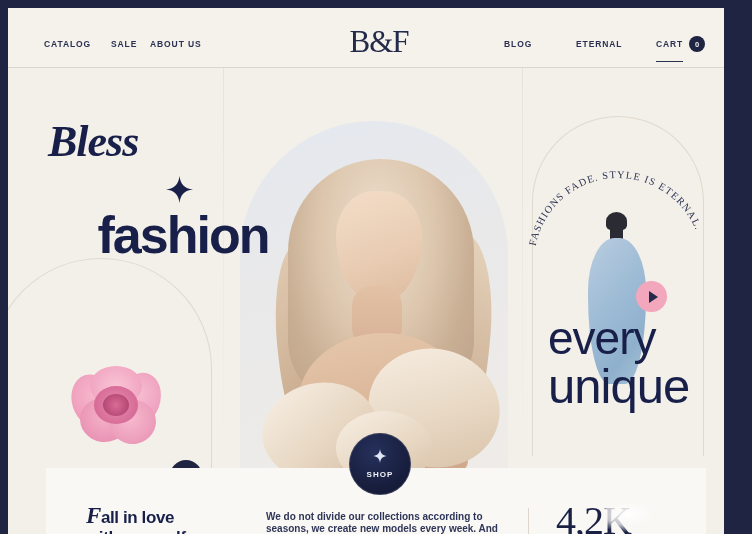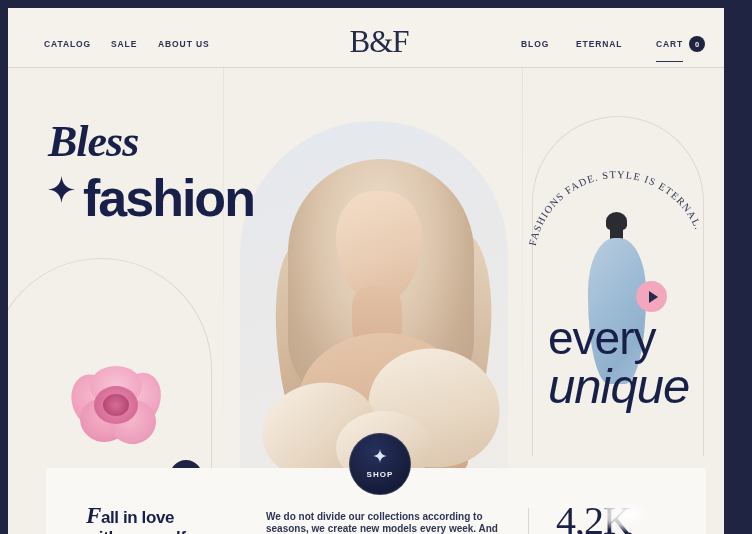--- a/index.html
+++ b/index.html
@@ -30,22 +30,22 @@
     position:absolute; left:0; top:59px; width:716px; height:1px;
     background:#ddd6cc;
   }
   .nav-link {
     position:absolute; top:31px;
     font-size:8.5px; letter-spacing:0.9px; font-weight:700;
     color:#2a3152; text-decoration:none; white-space:nowrap;
   }
   #nav-catalog  { left:36px; }
   #nav-sale     { left:103px; }
-  #nav-about    { left:150px; }
-  #nav-blog     { left:513px; }
+  #nav-about    { left:142px; }
+  #nav-blog     { left:496px; }
   #nav-support  { left:568px; }
   #nav-cart     { left:648px; border-bottom:1px solid #2a3152; padding-bottom:12px; }
   #cart-badge {
     position:absolute; left:681px; top:28px;
     width:16px; height:16px; border-radius:50%;
     background:#1e2442; color:#f3efe9;
     font-size:7.5px; font-weight:700;
     display:flex; align-items:center; justify-content:center;
   }
   #logo {
@@ -174,36 +174,36 @@
   }
 
   
   #headline { position:absolute; left:40px; top:42px; width:270px; }
   #h-bless {
     font-family:"Liberation Serif", serif;
     font-style:italic; font-weight:700;
     font-size:44px; line-height:64px; color:#18204a;
     letter-spacing:-1px;
   }
-  #h-fashion-row { display:flex; align-items:flex-start; margin-top:-4px; }
+  #h-fashion-row { display:flex; align-items:center; margin-top:-4px;flex-direction:column; }
   #h-star { margin-right:8px; margin-top:6px; }
   #h-fashion {
     font-family:"Liberation Sans", sans-serif;
     font-weight:700; font-size:52px; line-height:56px;
     color:#18204a; letter-spacing:-2px;
   }
 
   
   #stay-unique { position:absolute; left:540px; top:245px; }
   #su-stay {
     font-size:46px; line-height:50px; font-weight:400;
     color:#18204a; letter-spacing:-1px;
   }
   #su-unique {
-    font-size:49px; line-height:54px; font-weight:400; font-style:italic;
+    font-size:49px; line-height:54px; font-weight:400; 
     color:#18204a; letter-spacing:-1px; margin-top:-4px;
   }
 
   
   #bouquet-block { position:absolute; left:42px; top:392px; display:flex; align-items:center; }
   #bouquet-label {
     font-size:7.5px; font-weight:700; letter-spacing:0.8px;
     line-height:11px; color:#2a3152; width:96px;
   }
   #bouquet-arrow {

